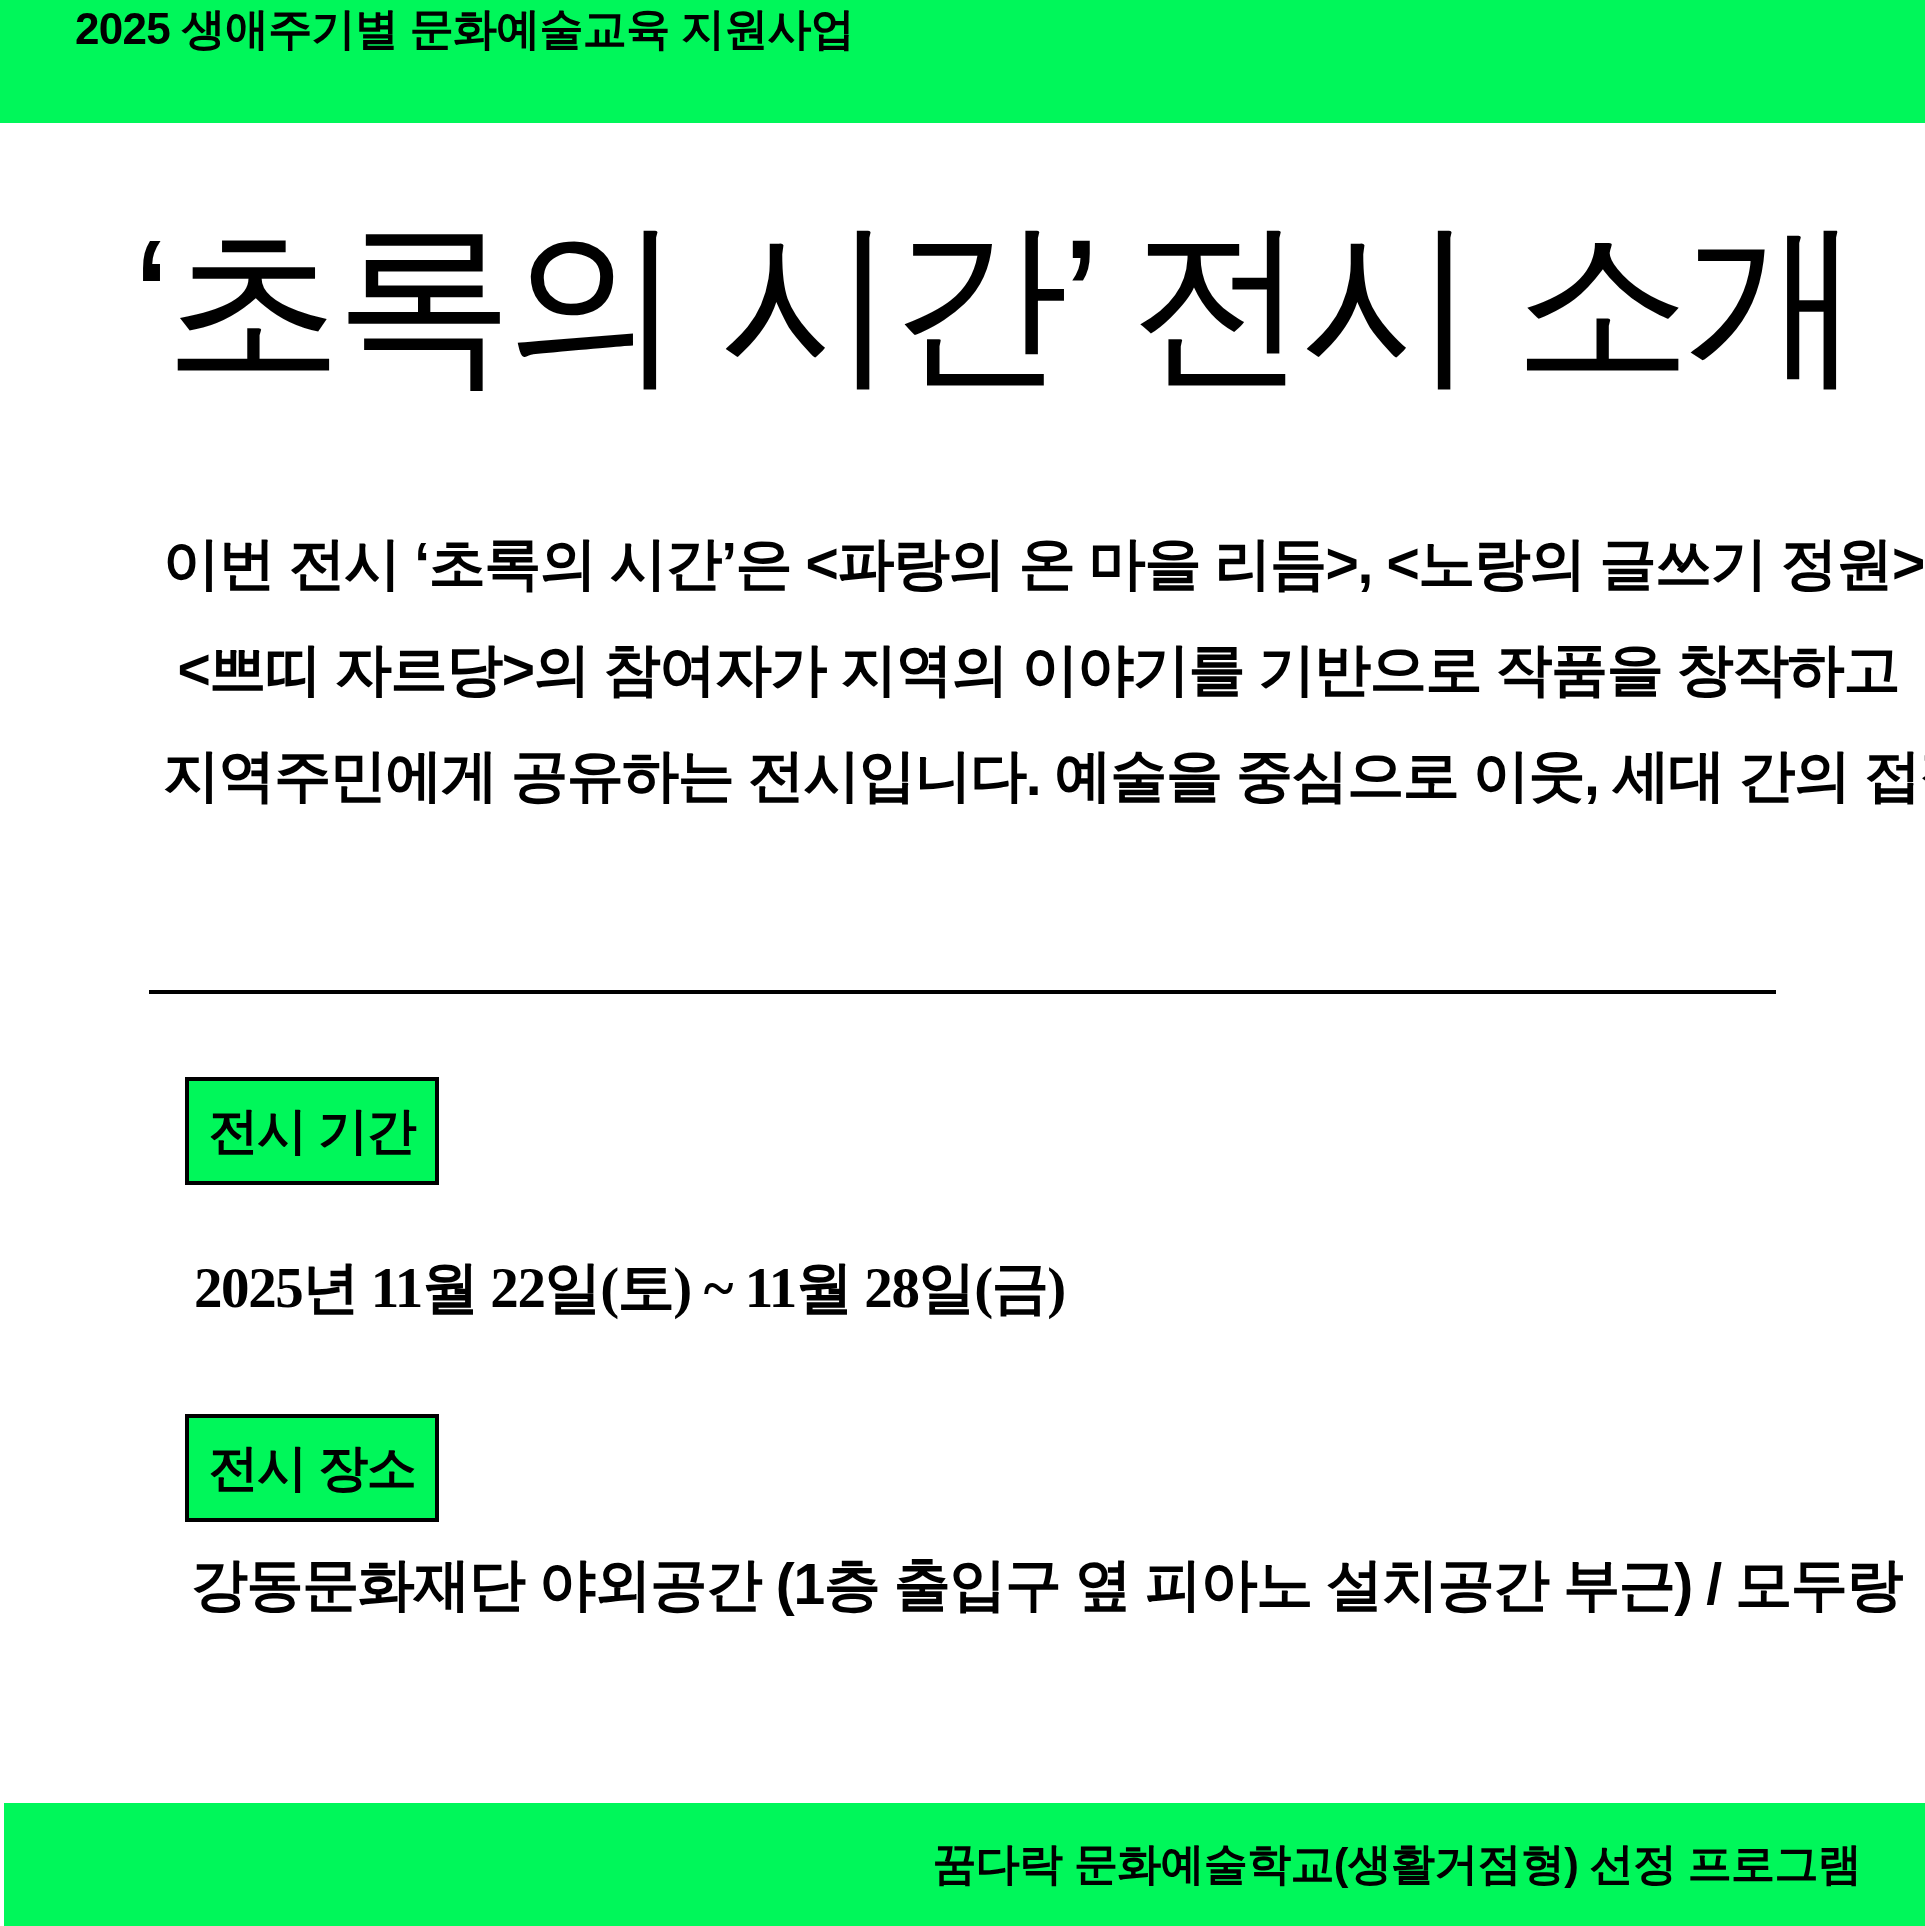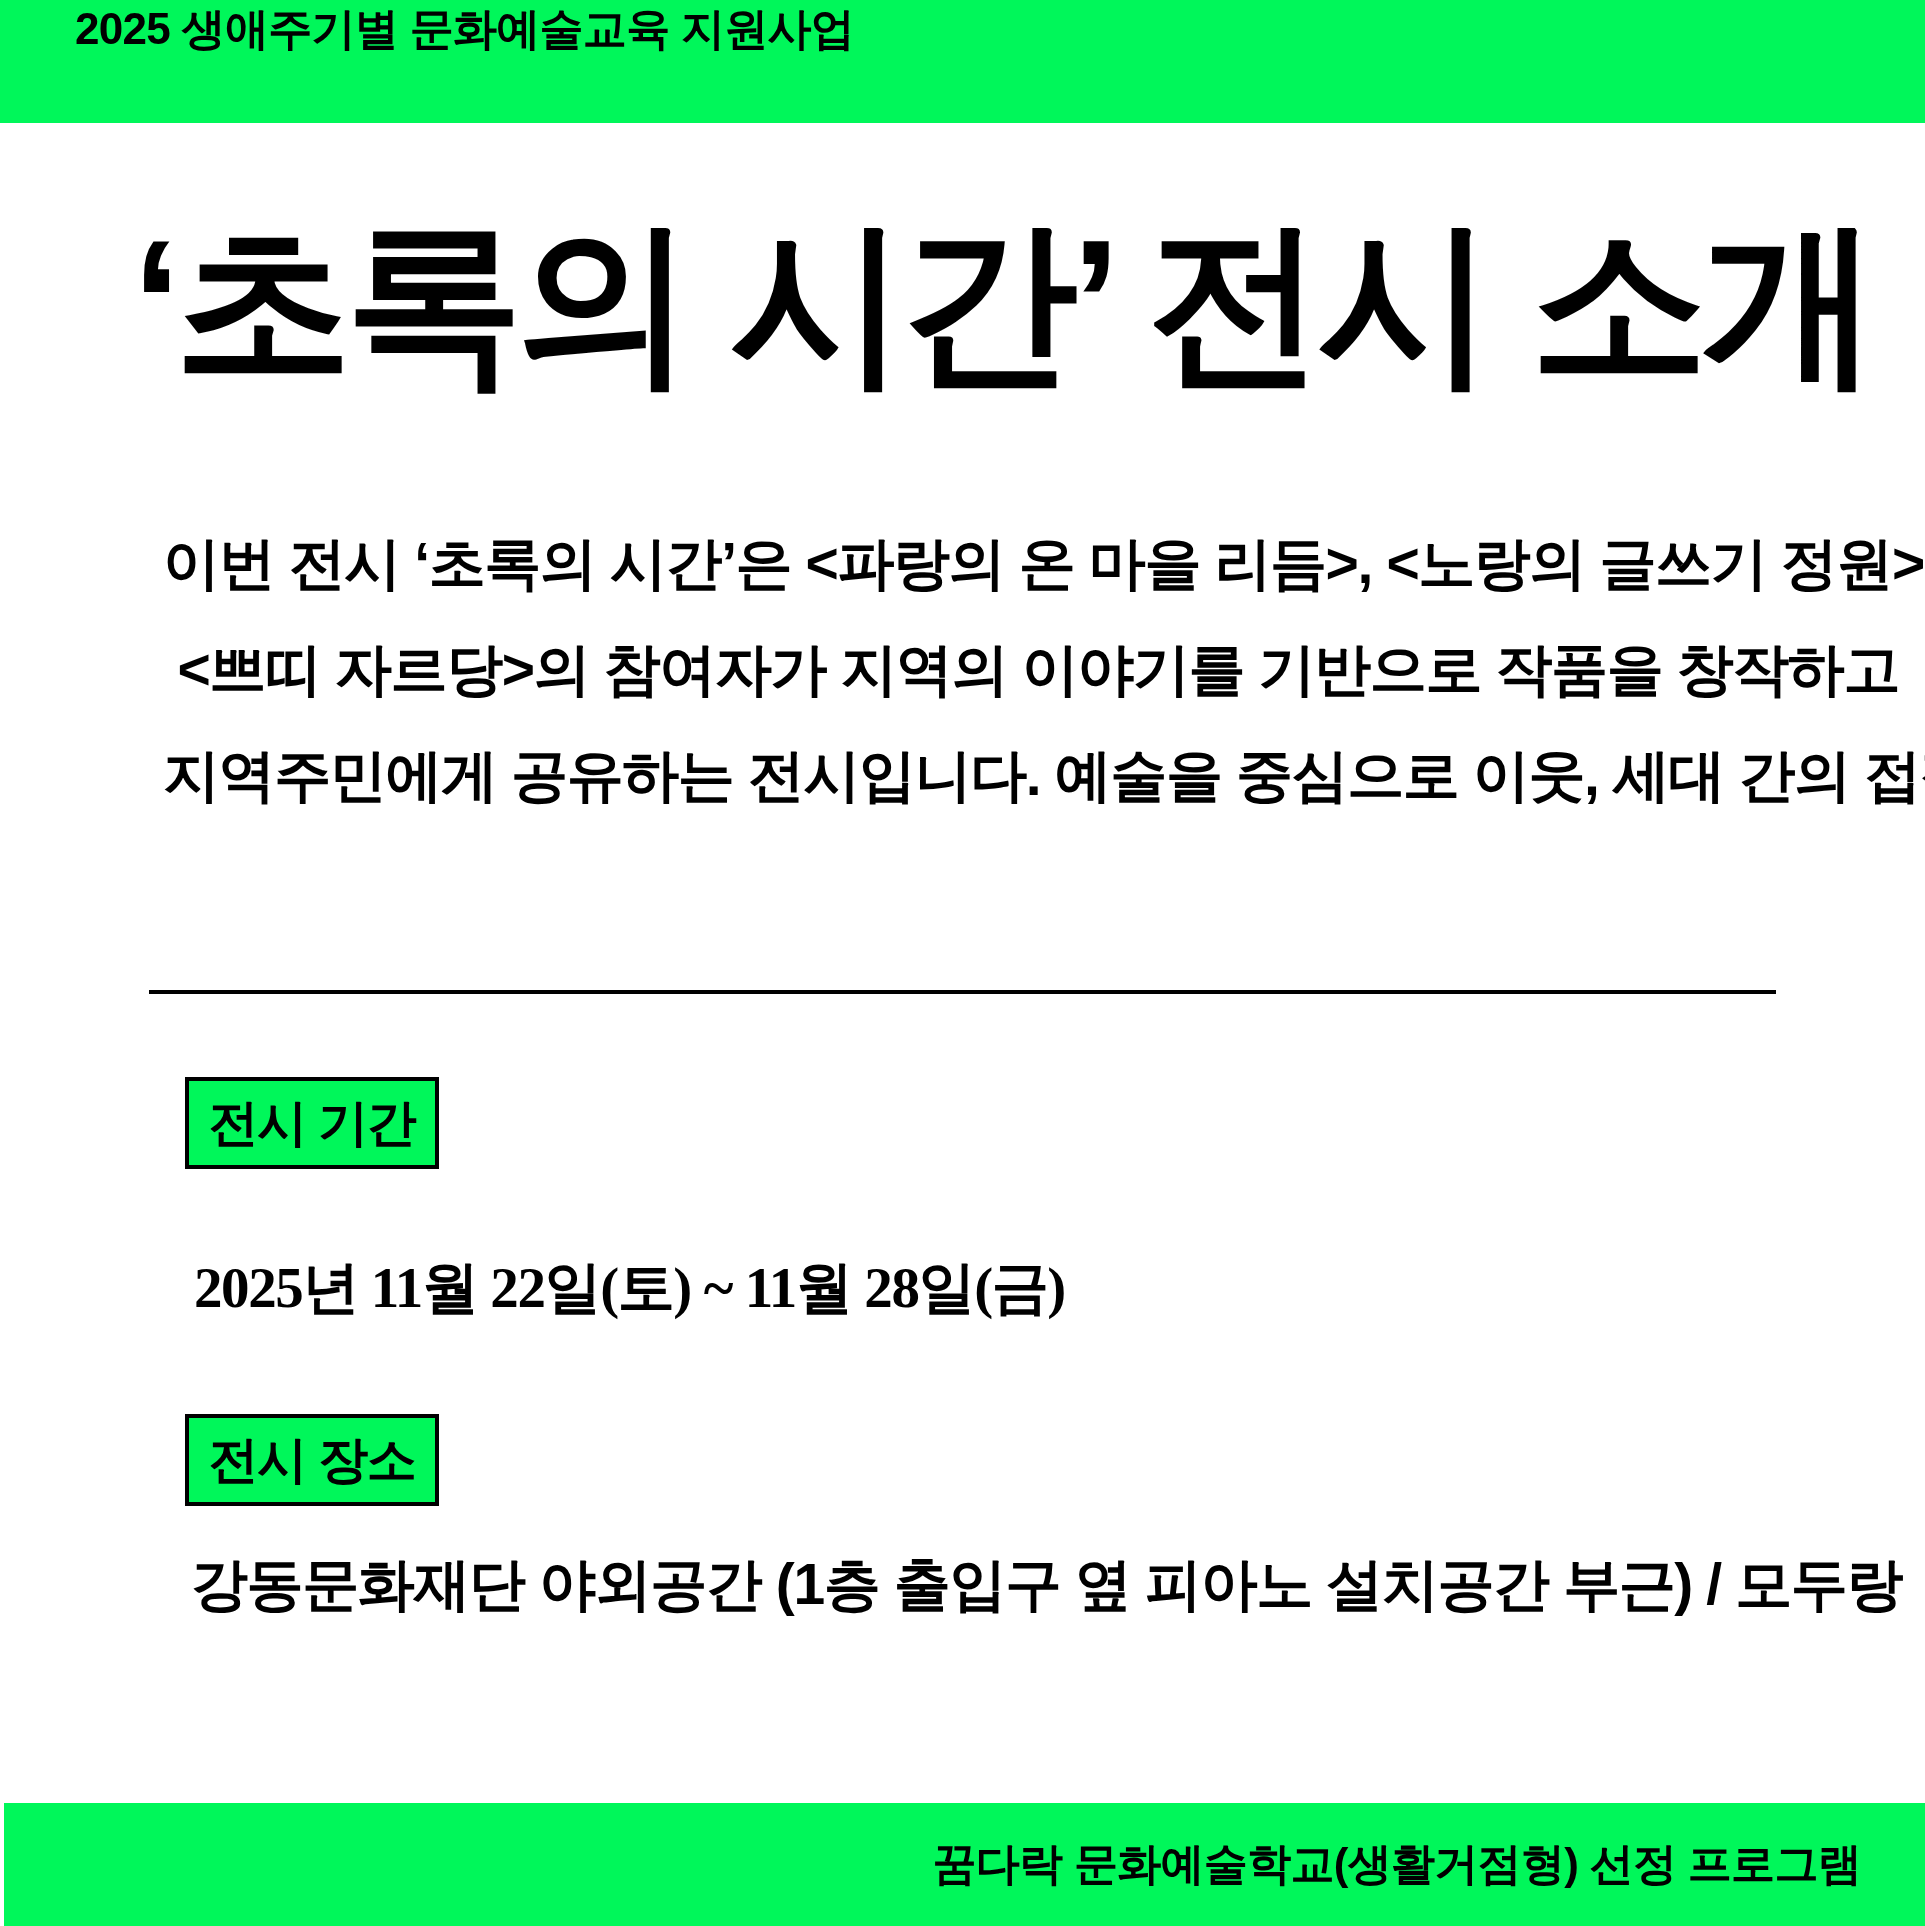--- a/index.html
+++ b/index.html
@@ -20,36 +20,36 @@
     position:absolute;top:0;left:0;width:1925px;height:123px;
     background:var(--accent);
     display:flex;
     padding-left:75px;
   }
   .top-bar .bar-text{
     font-size:44px;font-weight:800;letter-spacing:-0.7px;color:var(--ink);
   }
   .title{
     position:absolute;left:132px;top:214px;width:1711px;
-    font-size:178px;line-height:1.0;font-weight:700;letter-spacing:-7.1px;
+    font-size:178px;line-height:1.0;font-weight:400;letter-spacing:-7.1px;
     color:var(--ink);white-space:nowrap;
   }
   .intro{
     position:absolute;left:163px;top:510px;width:1633px;
   }
   .intro .intro-line{
     font-size:57px;line-height:106px;font-weight:600;letter-spacing:-1.4px;
     white-space:pre;color:var(--ink);
   }
   .divider{
     position:absolute;left:149px;top:990px;width:1627px;height:3.6px;
     background:var(--ink);border:0;
   }
   .badge{
-    position:absolute;left:185px;width:254px;height:92px;
+    position:absolute;left:185px;width:254px;height:108px;
     background:var(--accent);border:4.3px solid var(--ink);
     display:flex;align-items:center;justify-content:center;
   }
   .badge .badge-text{
     font-size:50px;font-weight:800;letter-spacing:-1.4px;color:var(--ink);
     white-space:nowrap;
   }
   .badge-period{top:1077px;}
   .badge-venue{top:1414px;}
   .detail-text{

